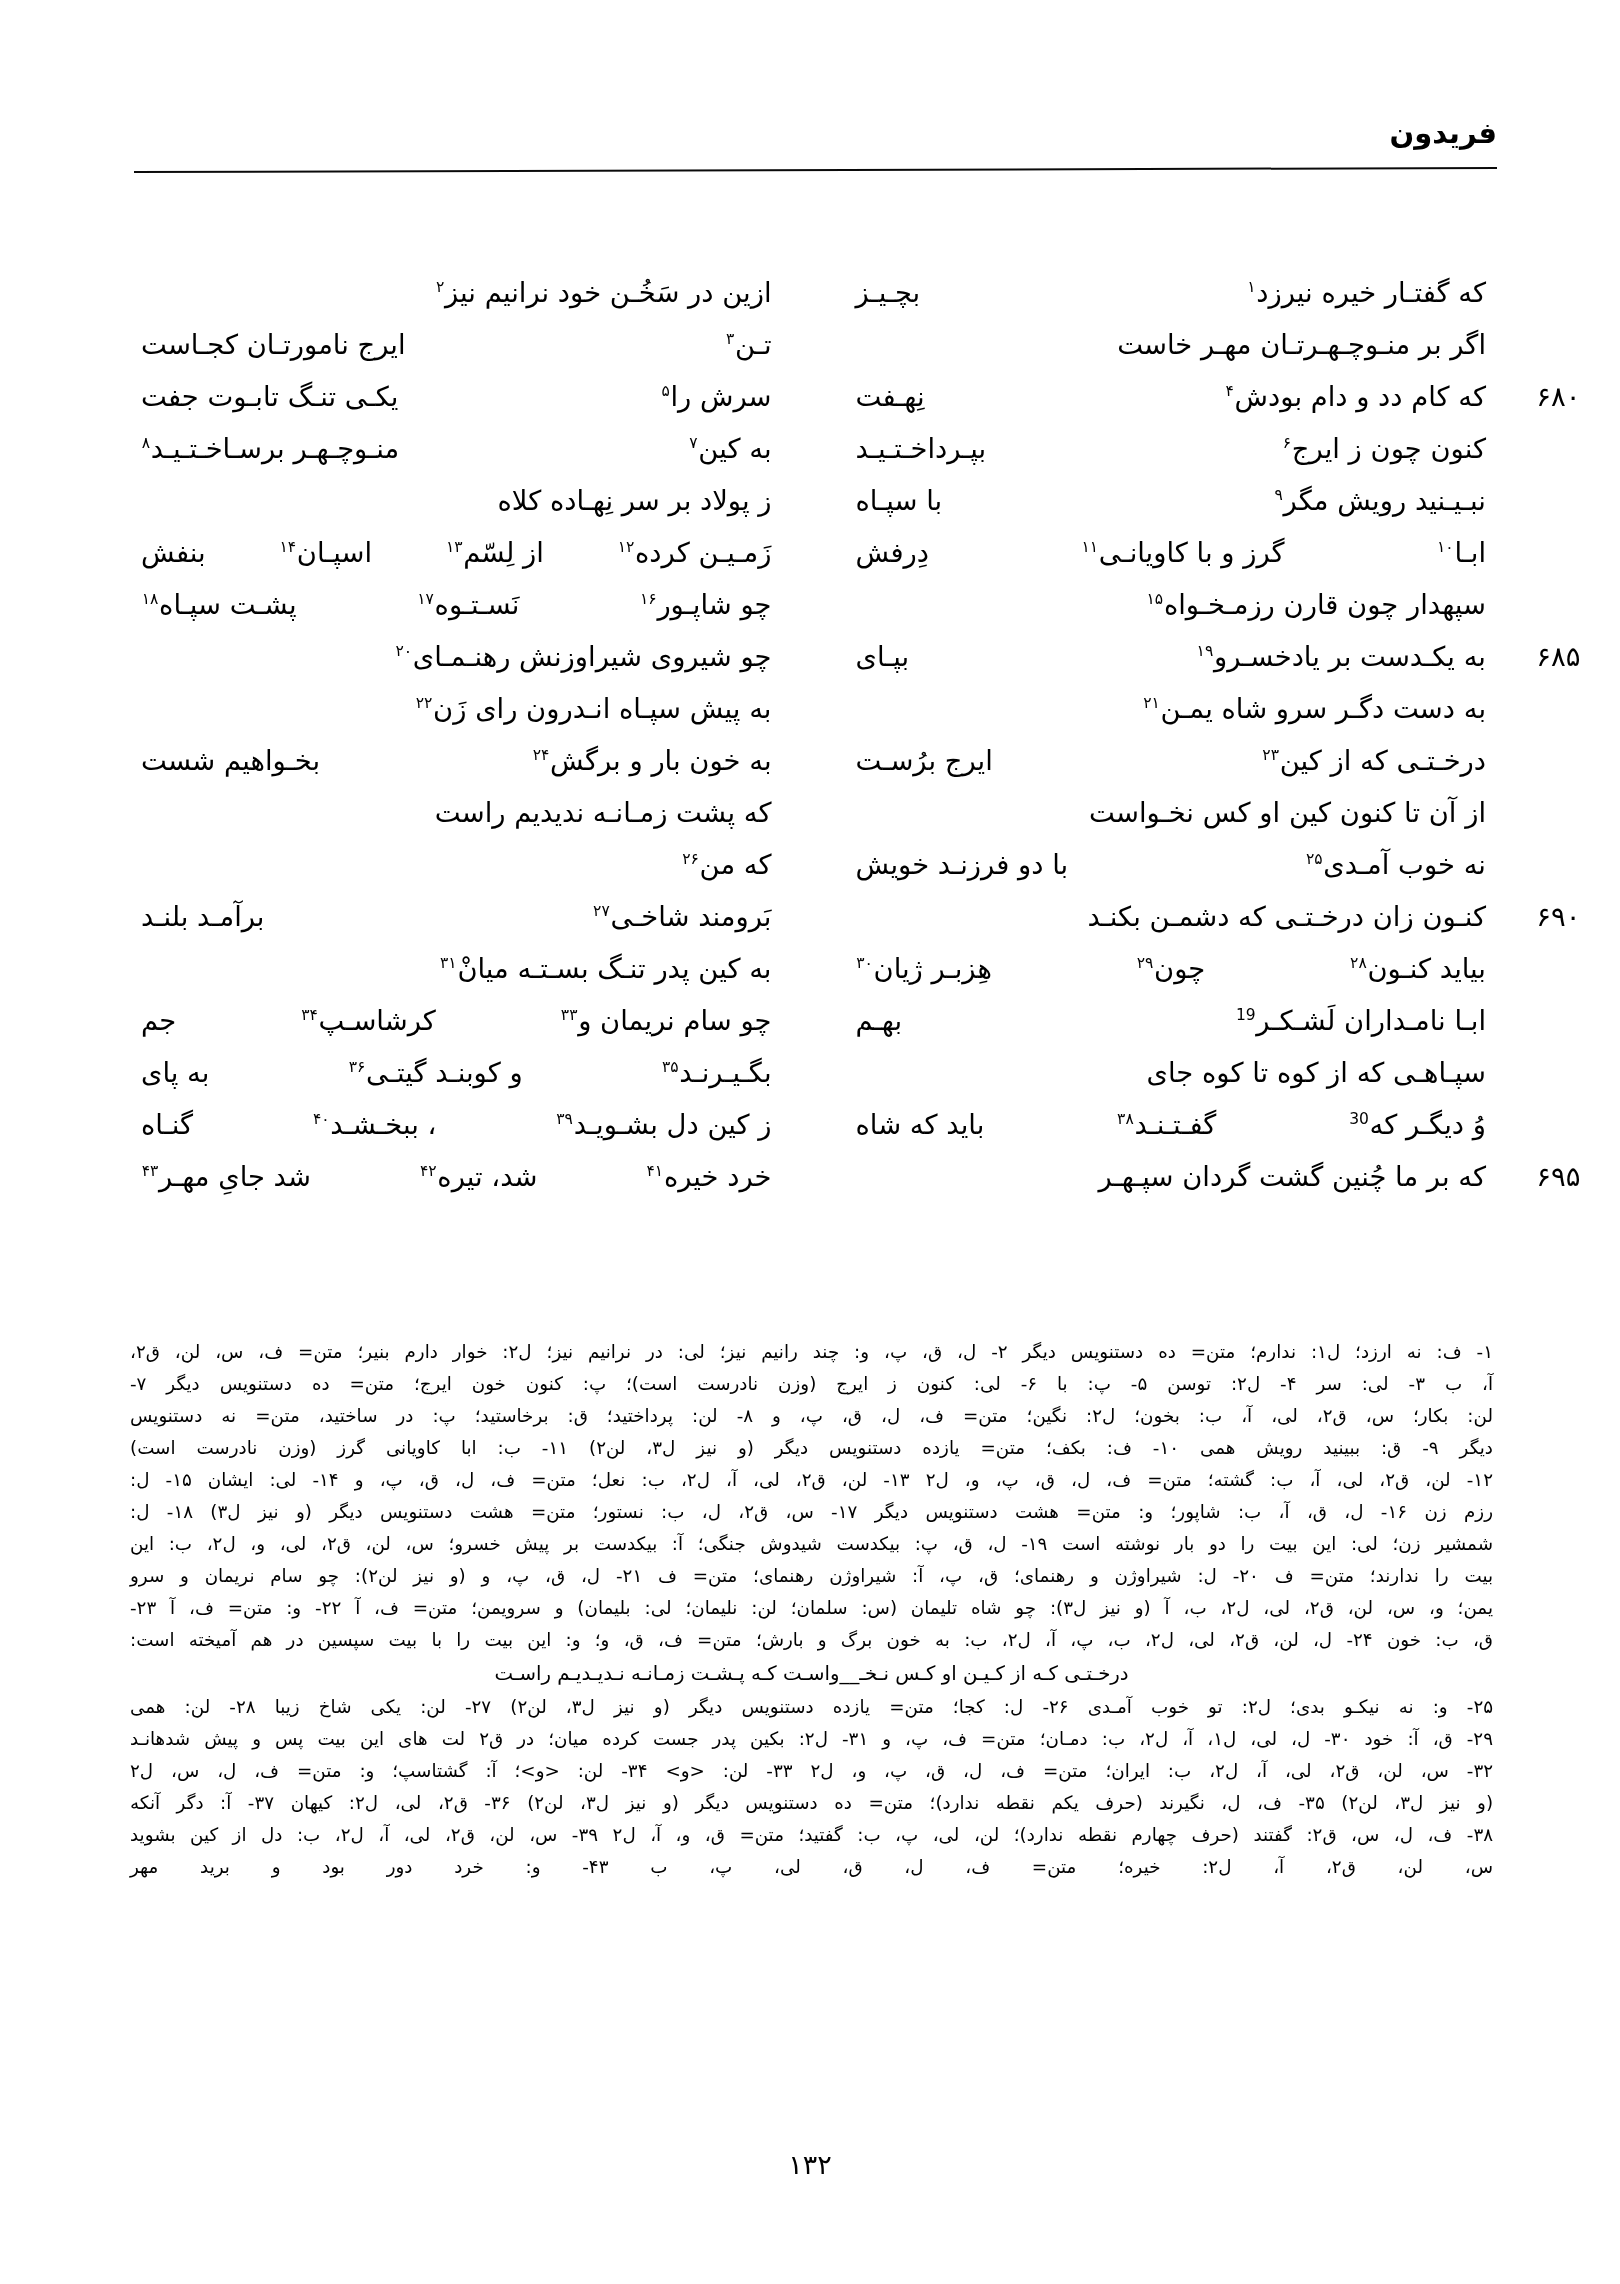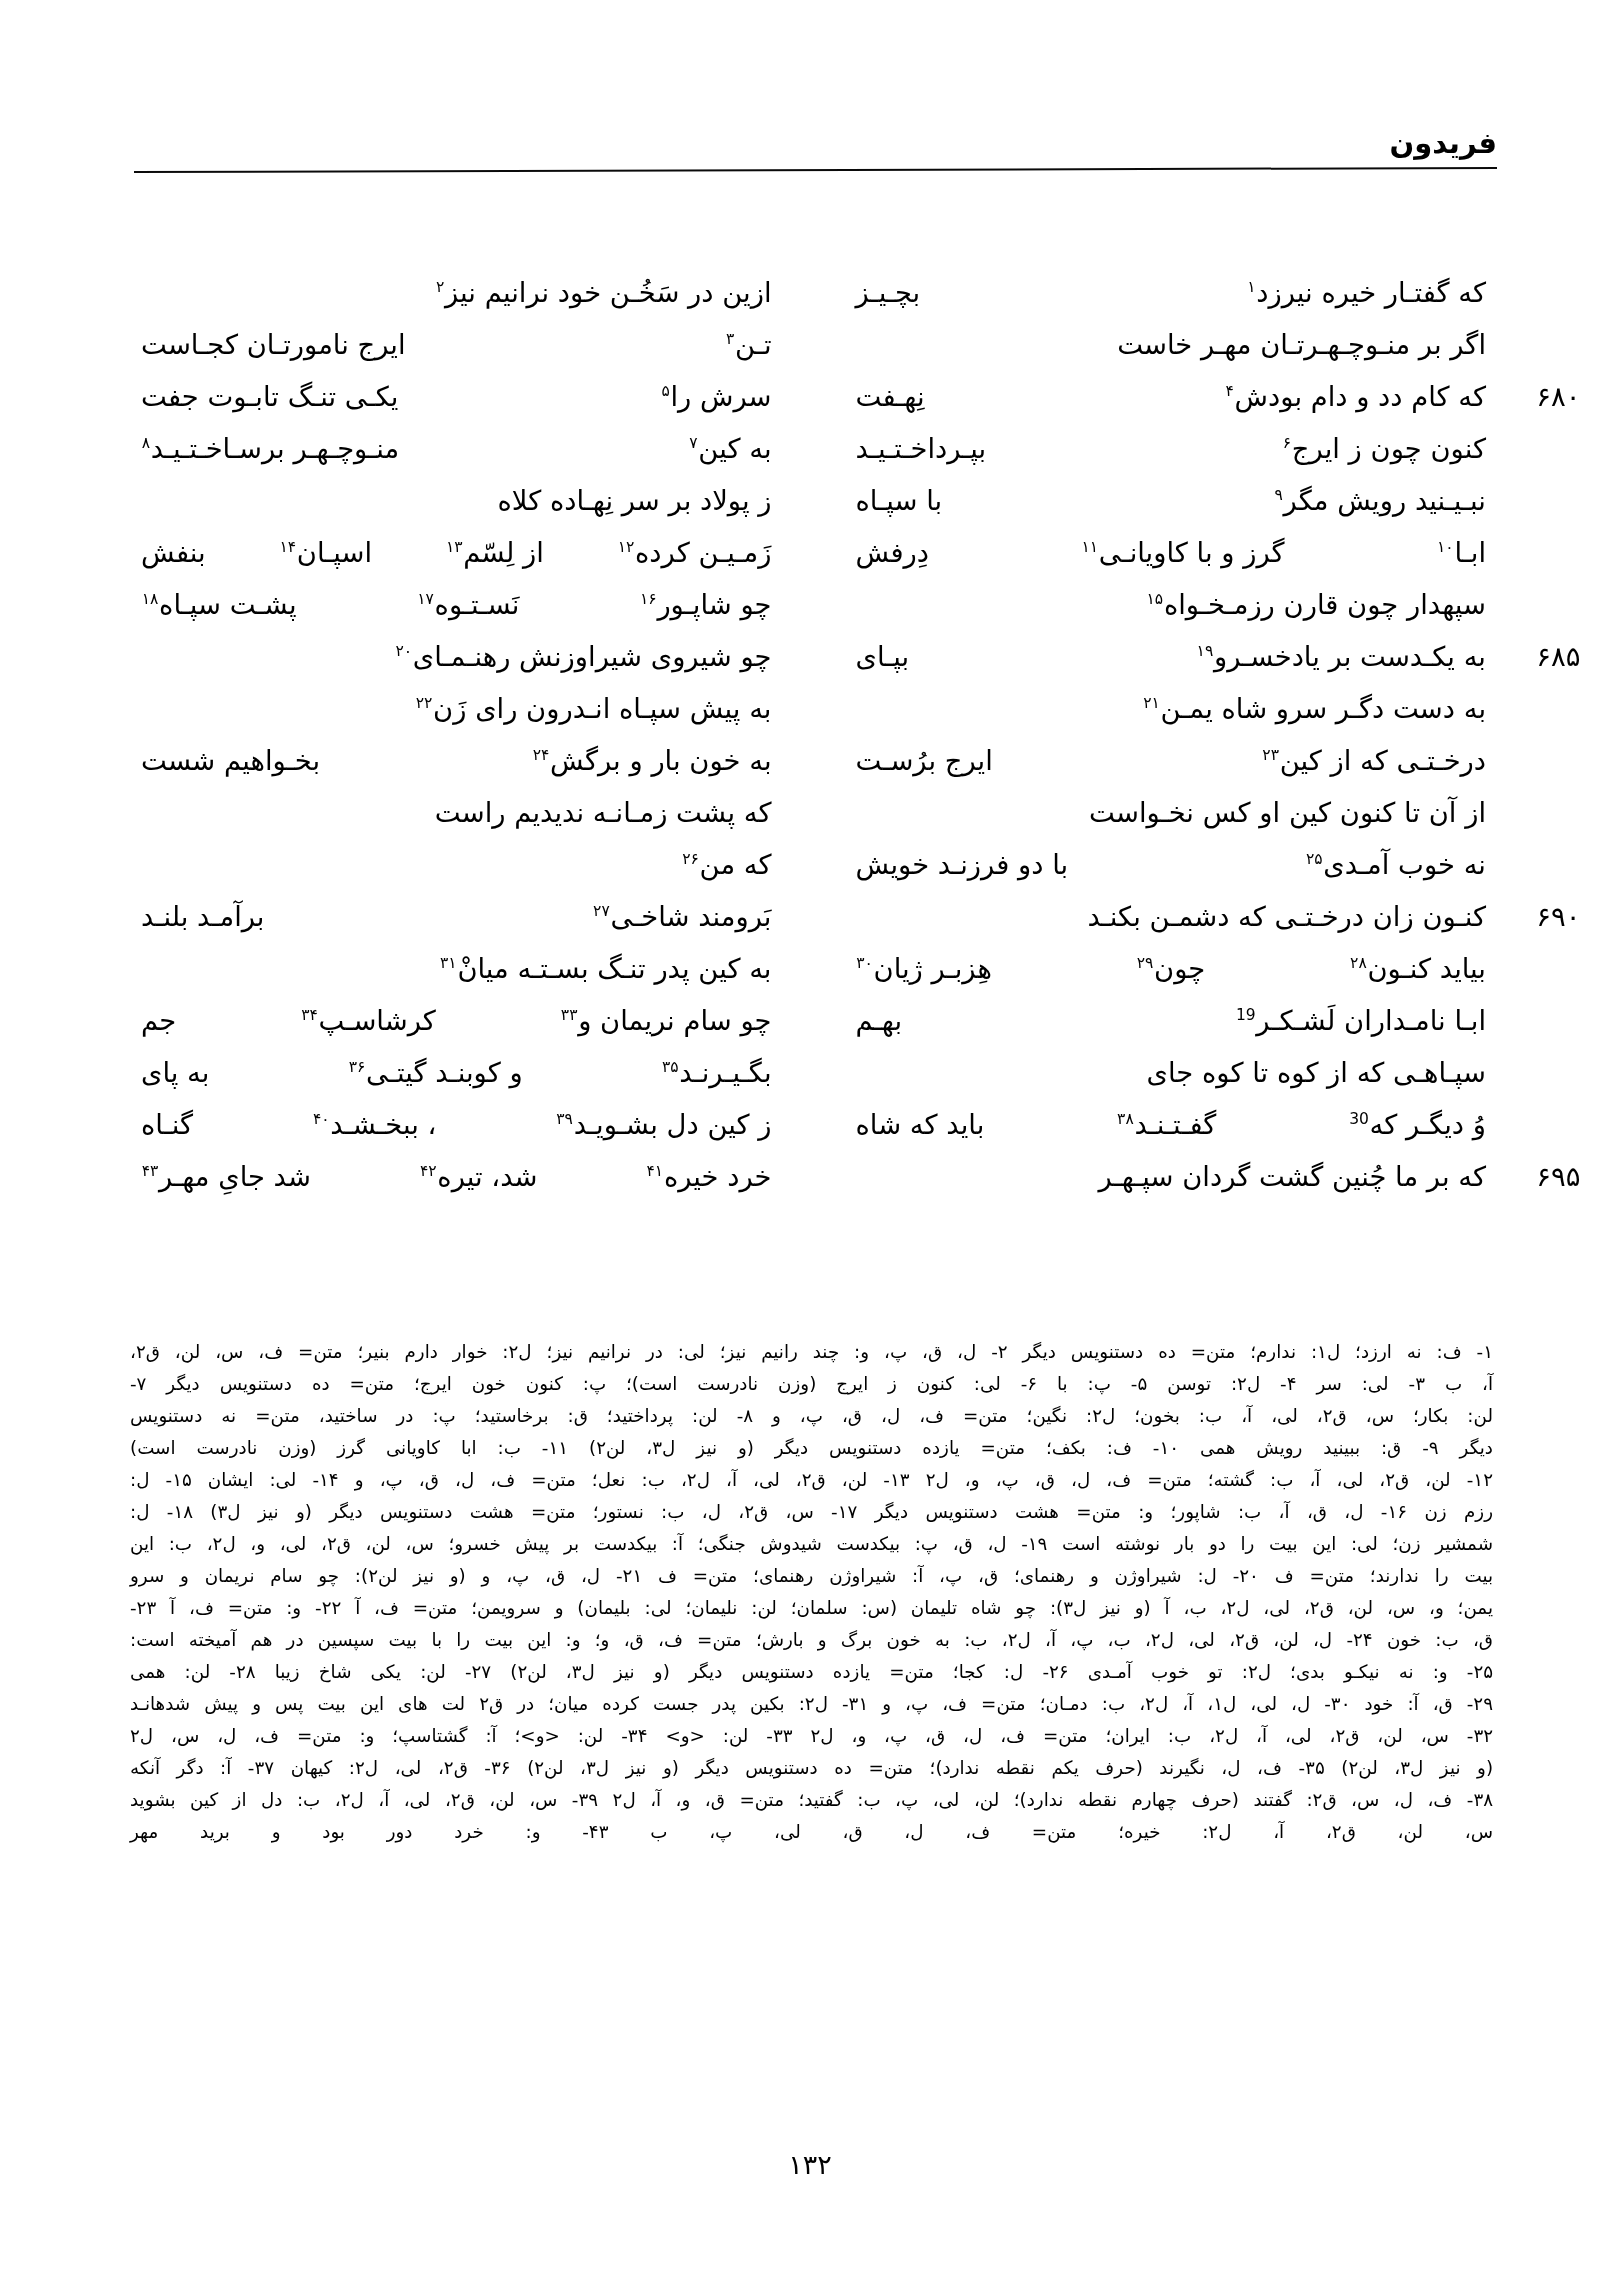--- a/index.html
+++ b/index.html
@@ -20,21 +20,21 @@
   #running-head {
     position: absolute;
     top: 113px;
     left: 134px;
     right: 123px;
     height: 77px;
   }
   #running-head .chapter-title {
     position: absolute;
     right: 0;
-    top: 16px;
+    top: 6px;
     font-size: 29px;
     font-weight: bold;
     letter-spacing: 0.4px;
     line-height: 1;
   }
   #header-rule {
     position: absolute;
     left: 0;
     right: 0;
     top: 58px;
@@ -382,20 +382,21 @@
     <div class="app-para">۱- ف: نه ارزد؛ ل‏۱: ندارم؛ متن= ده دستنويس ديگر   ۲- ل، ق، پ، و: چند رانيم نيز؛ لى: در نرانيم نيز؛ ل‏۲: خوار دارم بنير؛ متن= ف، س، لن، ق‏۲،</div>
     <div class="app-para">آ، ب   ۳- لى: سر   ۴- ل‏۲: توسن   ۵- پ: با   ۶- لى: كنون ز ايرج (وزن نادرست است)؛ پ: كنون خون ايرج؛ متن= ده دستنويس ديگر   ۷-</div>
     <div class="app-para">لن: بكار؛ س، ق‏۲، لى، آ، ب: بخون؛ ل‏۲: نگين؛ متن= ف، ل، ق، پ، و   ۸- لن: پرداختيد؛ ق: برخاستيد؛ پ: در ساختيد، متن= نه دستنويس</div>
     <div class="app-para">ديگر   ۹- ق: ببينيد رويش همى   ۱۰- ف: بكف؛ متن= يازده دستنويس ديگر (و نيز ل‏۳، لن‏۲)   ۱۱- ب: ابا كاويانى گرز (وزن نادرست است)</div>
     <div class="app-para">۱۲- لن، ق‏۲، لى، آ، ب: گشته؛ متن= ف، ل، ق، پ، و، ل‏۲   ۱۳- لن، ق‏۲، لى، آ، ل‏۲، ب: نعل؛ متن= ف، ل، ق، پ، و   ۱۴- لى: ايشان   ۱۵- ل:</div>
     <div class="app-para">رزم زن   ۱۶- ل، ق، آ، ب: شاپور؛ و: متن= هشت دستنويس ديگر   ۱۷- س، ق‏۲، ل، ب: نستور؛ متن= هشت دستنويس ديگر (و نيز ل‏۳)   ۱۸- ل:</div>
     <div class="app-para">شمشير زن؛ لى: اين بيت را دو بار نوشته است   ۱۹- ل، ق، پ: بيكدست شيدوش جنگى؛ آ: بيكدست بر پيش خسرو؛ س، لن، ق‏۲، لى، و، ل‏۲، ب: اين</div>
     <div class="app-para">بيت را ندارند؛ متن= ف   ۲۰- ل: شيراوژن و رهنماى؛ ق، پ، آ: شيراوژن رهنماى؛ متن= ف   ۲۱- ل، ق، پ، و (و نيز لن‏۲): چو سام نريمان و سرو</div>
     <div class="app-para">يمن؛ و، س، لن، ق‏۲، لى، ل‏۲، ب، آ (و نيز ل‏۳): چو شاه تليمان (س: سلمان؛ لن: نليمان؛ لى: بليمان) و سرويمن؛ متن= ف، آ   ۲۲- و: متن= ف، آ   ۲۳-</div>
     <div class="app-para">ق، ب: خون   ۲۴- ل، لن، ق‏۲، لى، ل‏۲، ب، پ، آ، ل‏۲، ب: به خون برگ و بارش؛ متن= ف، ق، و؛ و: اين بيت را با بيت سپسين در هم آميخته است:</div>
+    <div class="app-centered">درخـتـى كـه از كـيـن او كـس نـخـ__واسـت          كـه پـشـت زمـانـه نـديـديـم راسـت</div>
     <div class="app-para">۲۵- و: نه نيكـو بدى؛ ل‏۲: تو خوب آمـدى   ۲۶- ل: كجا؛ متن= يازده دستنويس ديگر (و نيز ل‏۳، لن‏۲)   ۲۷- لن: يكى شاخ زيبا   ۲۸- لن: همى</div>
     <div class="app-para">۲۹- ق، آ: خود   ۳۰- ل، لى، ل‏۱، آ، ل‏۲، ب: دمـان؛ متن= ف، پ، و   ۳۱- ل‏۲: بكين پدر جست كرده ميان؛ در ق‏۲ لت هاى اين بيت پس و پيش شده‏انـد</div>
     <div class="app-para">۳۲- س، لن، ق‏۲، لى، آ، ل‏۲، ب: ايران؛ متن= ف، ل، ق، پ، و، ل‏۲   ۳۳- لن: &lt;و&gt;   ۳۴- لن: &lt;و&gt;؛ آ: گشتاسپ؛ و: متن= ف، ل، س، ل‏۲</div>
     <div class="app-para">(و نيز ل‏۳، لن‏۲)   ۳۵- ف، ل، نگيرند (حرف يكم نقطه ندارد)؛ متن= ده دستنويس ديگر (و نيز ل‏۳، لن‏۲)   ۳۶- ق‏۲، لى، ل‏۲: كيهان   ۳۷- آ: دگر آنكه</div>
     <div class="app-para">۳۸- ف، ل، س، ق‏۲: گفتند (حرف چهارم نقطه ندارد)؛ لن، لى، پ، ب: گفتيد؛ متن= ق، و، آ، ل‏۲   ۳۹- س، لن، ق‏۲، لى، آ، ل‏۲، ب: دل از كين بشويد</div>
     <div class="app-para">س، لن، ق‏۲، آ، ل‏۲: خيره؛ متن= ف، ل، ق، لى، پ، ب   ۴۳- و: خرد دور بود و بريد مهر</div>
   </div>
 
 <div id="folio">۱۳۲</div>
 

